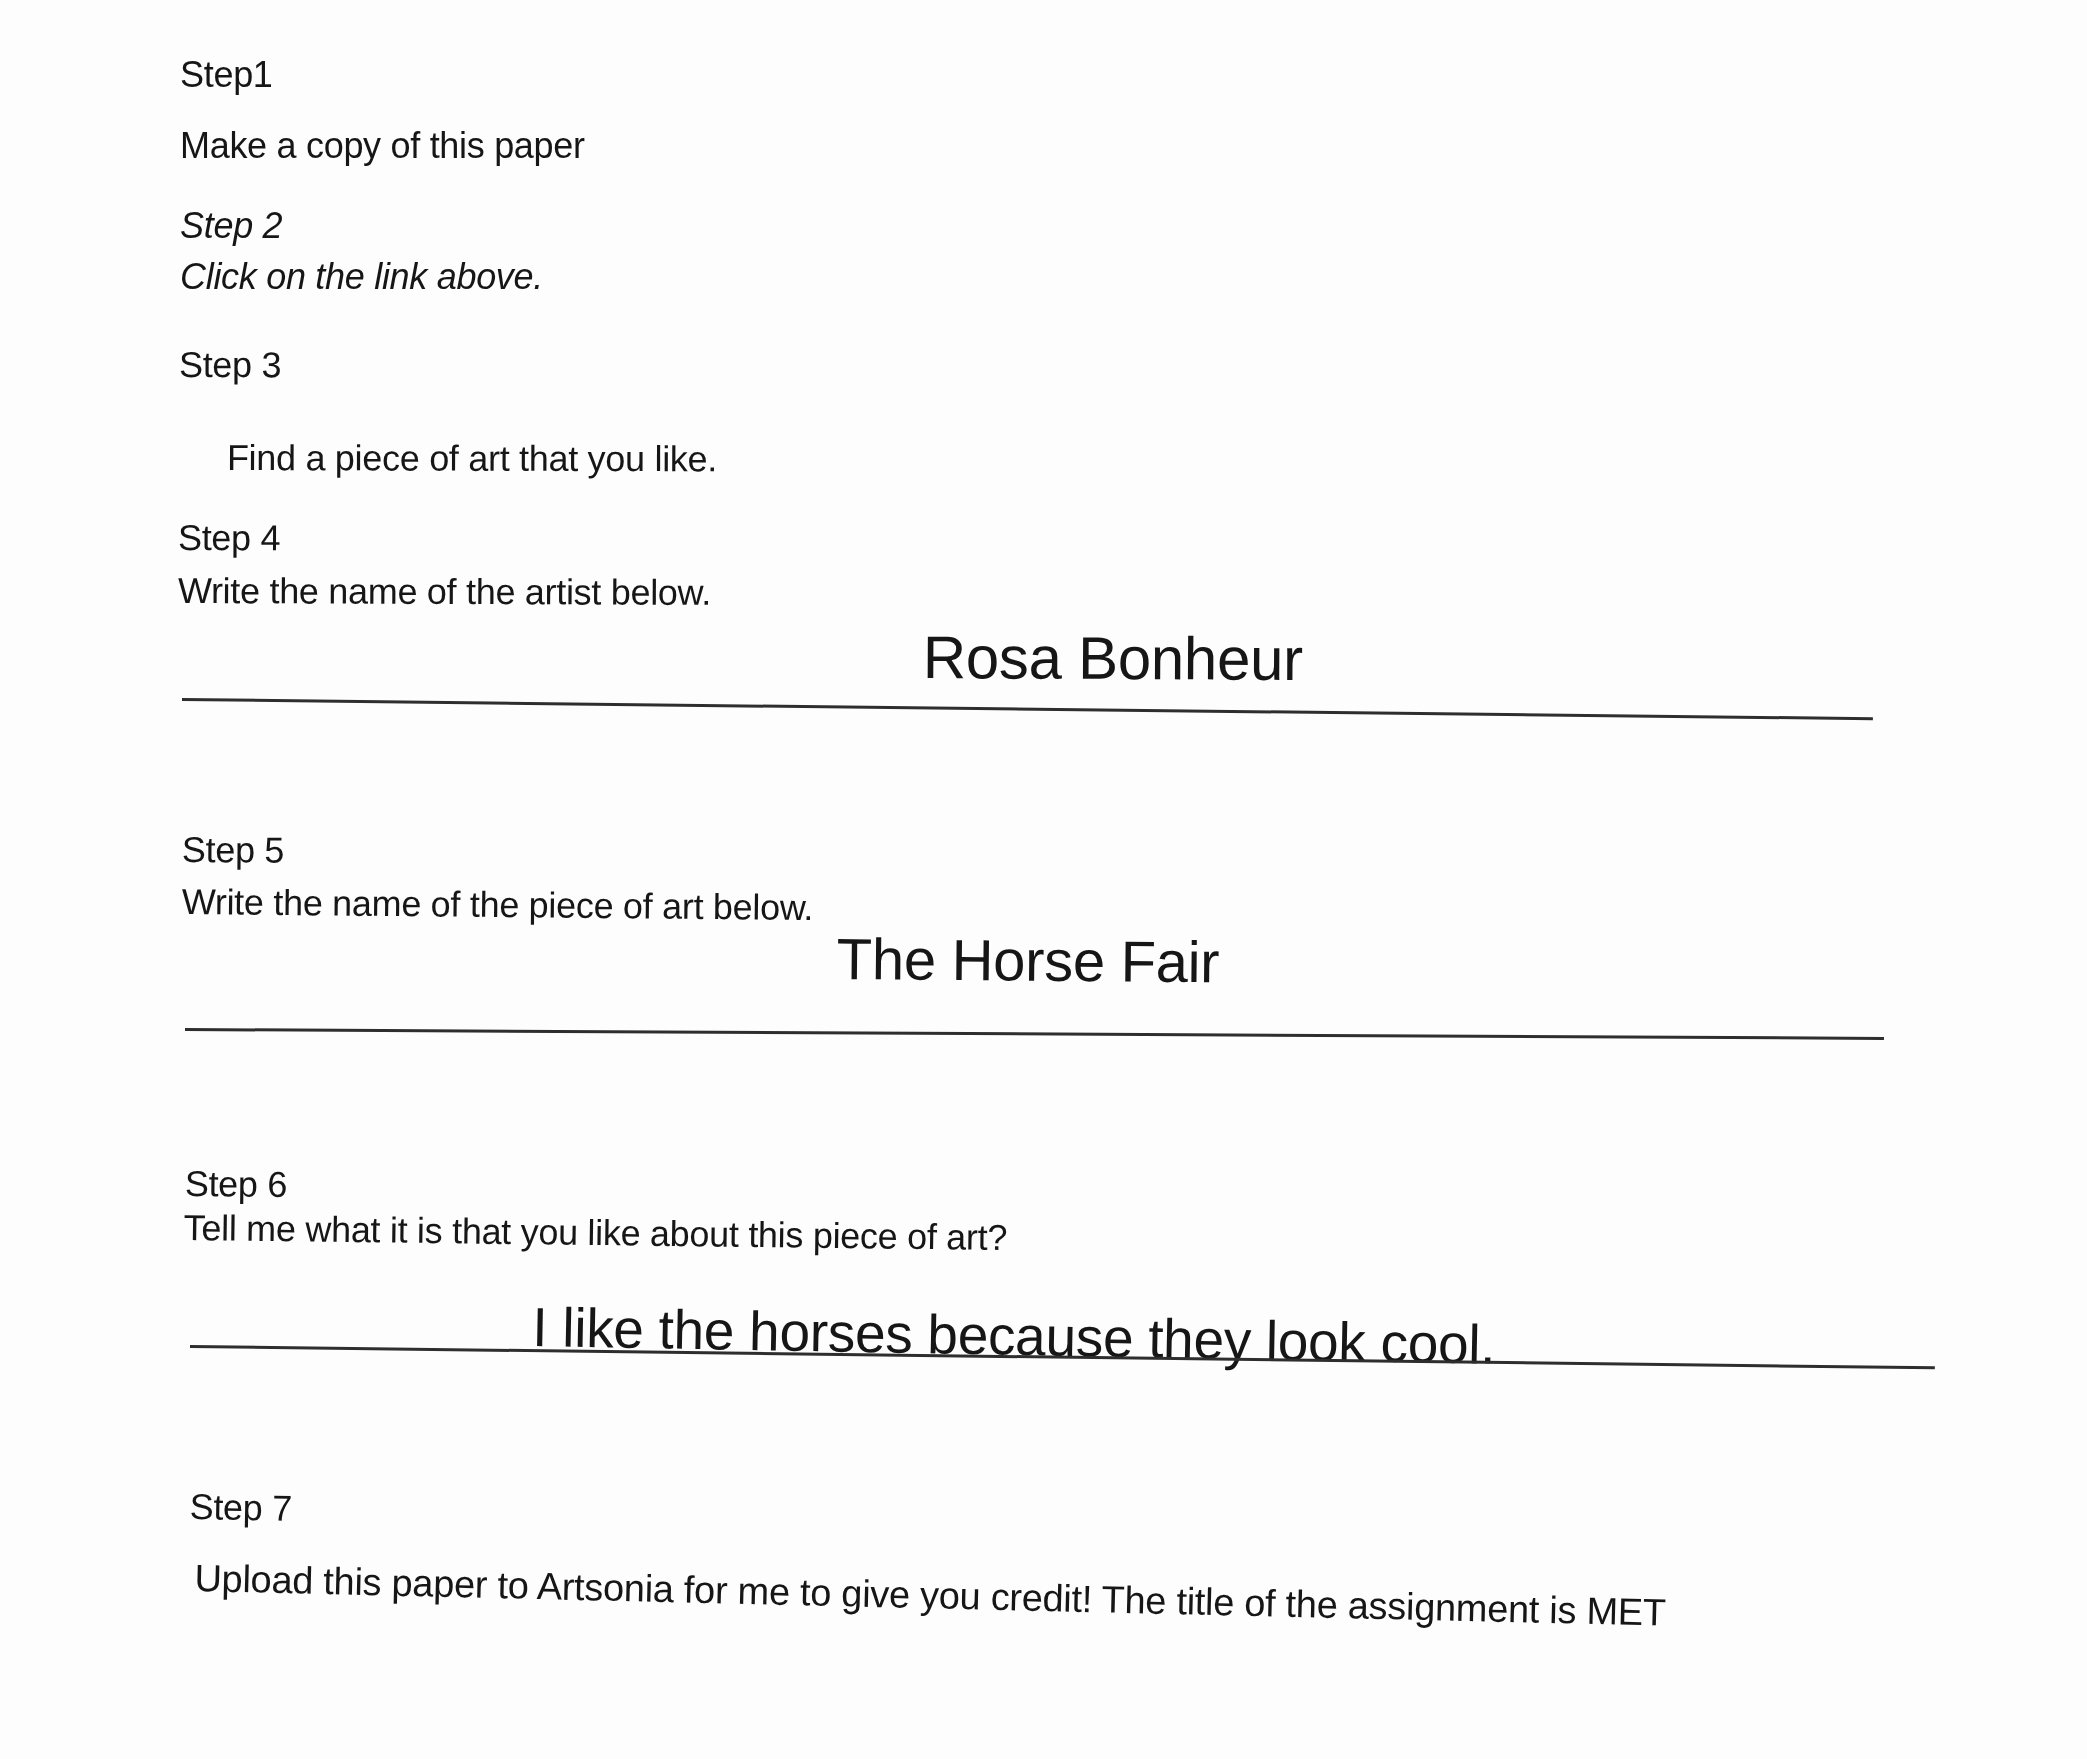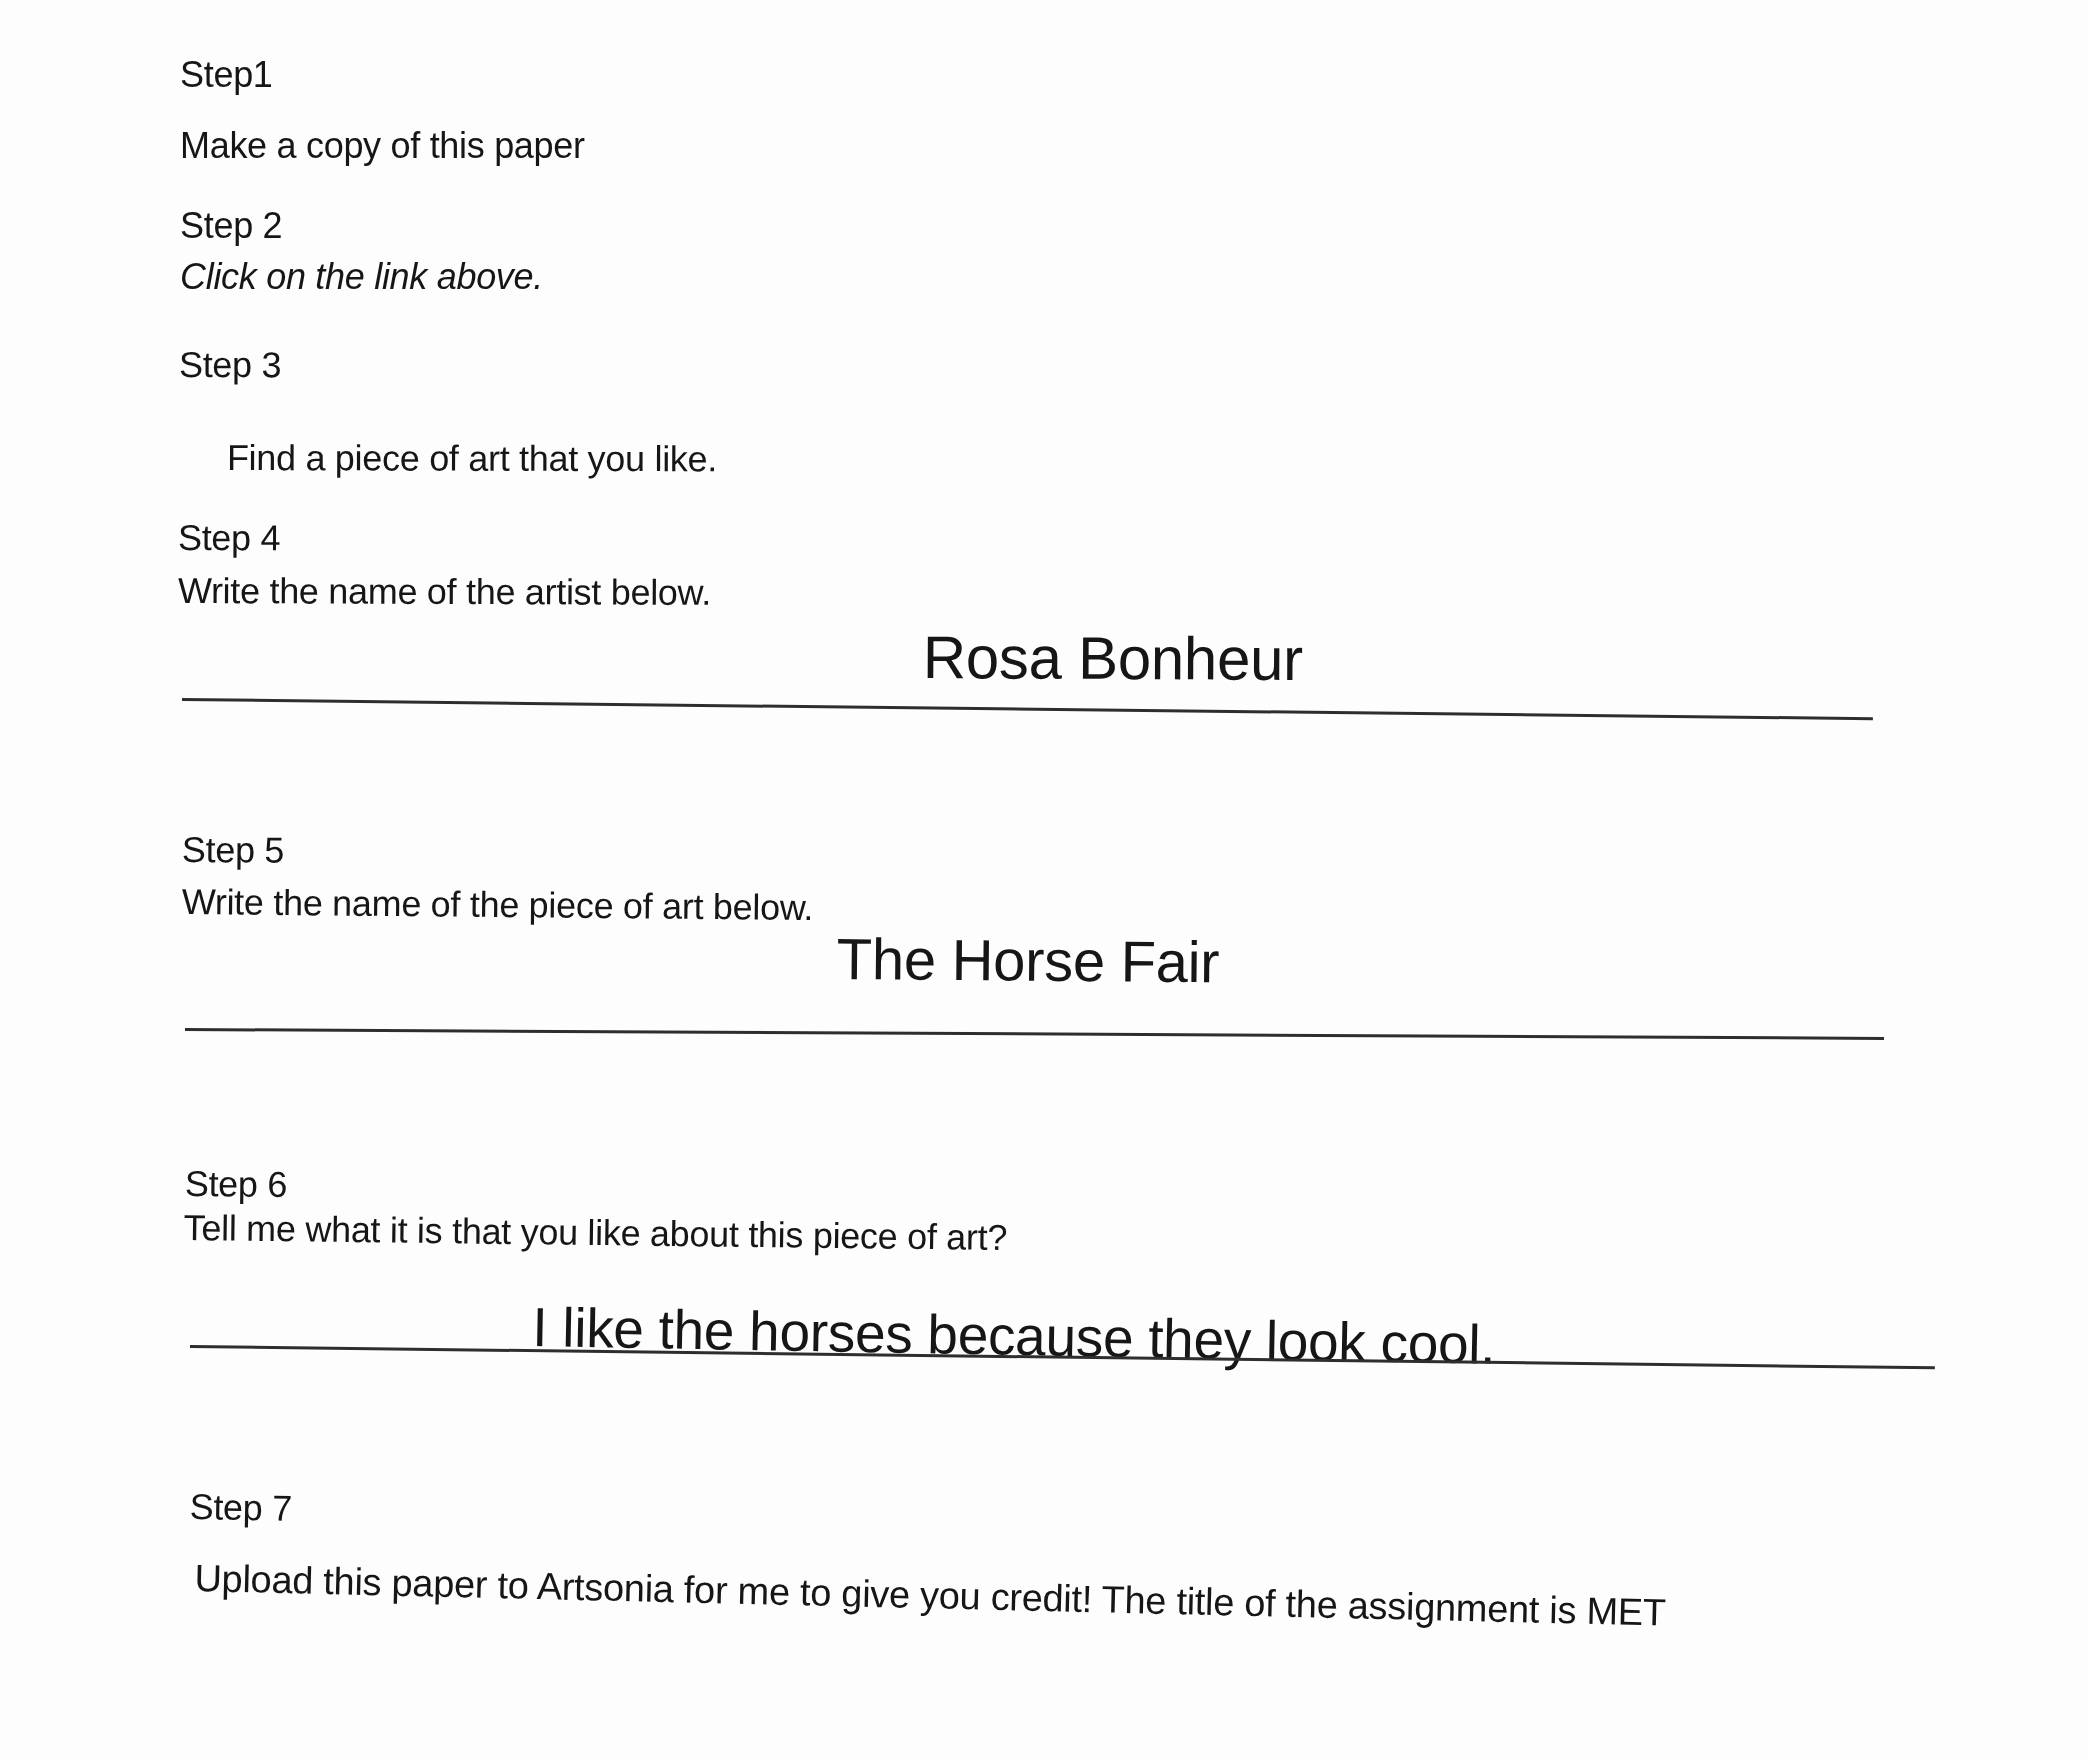--- a/index.html
+++ b/index.html
@@ -39,21 +39,21 @@
   }
 </style>
 </head>
 <body>
 
 <div class="page">
 
   <div class="t step-label" style="left:180px; top:55px;">Step1</div>
   <div class="t step-instruction" style="left:180px; top:106px;margin-top:20px;">Make a copy of this paper</div>
 
-  <div class="t step-label" style="left:180px; top:206px;">Step 2</div>
+  <div class="t step-label" style="left:180px; top:206px;font-style:italic;">Step 2</div>
   <div class="t step-instruction" style="left:180px; top:257px;font-style:italic;">Click on the link above.</div>
 
   <div class="t step-label" style="left:179px; top:345px; transform:rotate(0.1deg);">Step 3</div>
   <div class="t step-instruction" style="left:179px; top:438px; transform:rotate(0.15deg);margin-left:48px;">Find a piece of art that you like.</div>
 
   <div class="t step-label" style="left:178px; top:518px; transform:rotate(0.15deg);">Step 4</div>
   <div class="t step-instruction" style="left:178px; top:571px; transform:rotate(0.2deg);">Write the name of the artist below.</div>
   <div class="t answer" style="left:923px; top:625px; font-size:60px; transform:rotate(0.3deg);">Rosa Bonheur</div>
   <div class="ln" style="left:182px; top:698px; width:1691px; transform:rotate(0.65deg);"></div>
 

